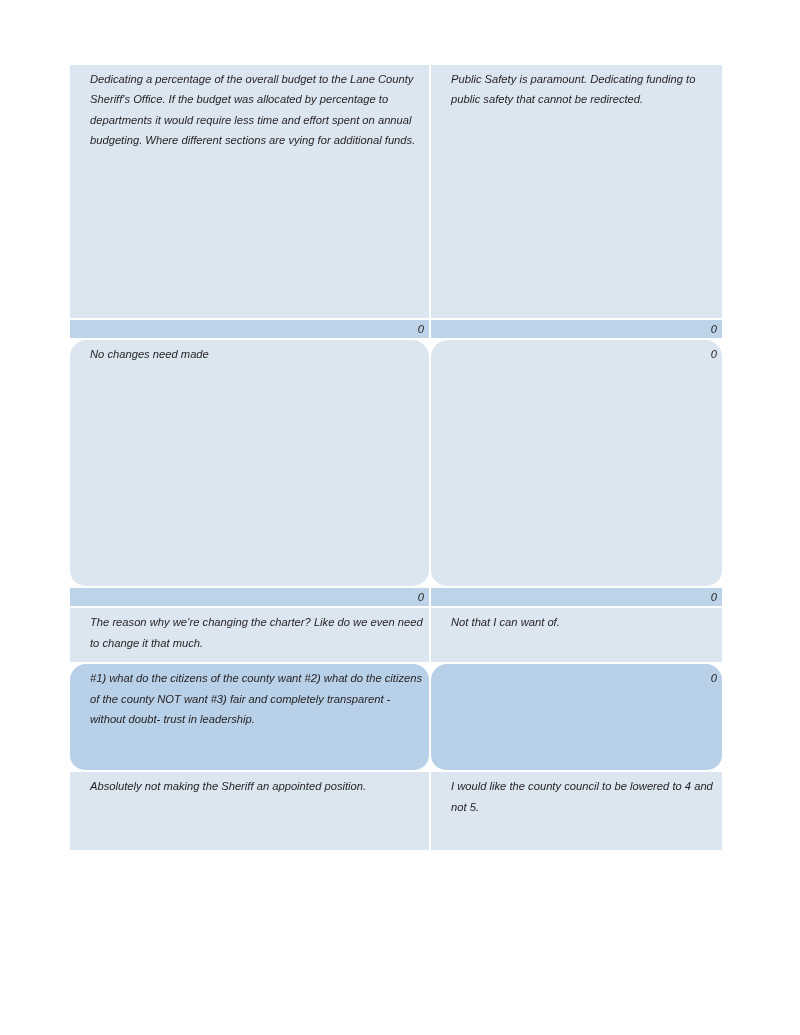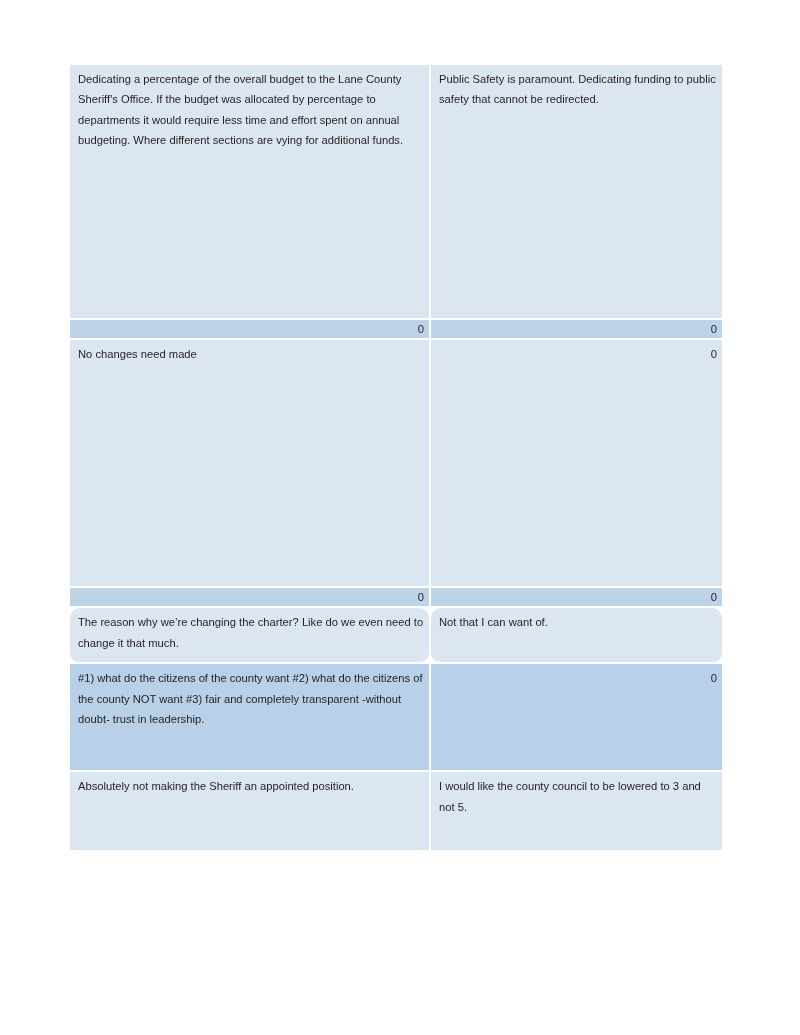--- a/index.html
+++ b/index.html
@@ -30,47 +30,48 @@
     table-layout: fixed;
   }
   table.grid col.c-left  { width: 359px; }
   table.grid col.c-right { width: 291px; }
 
   td {
     vertical-align: top;
     font-size: 11.2px;
     line-height: 1.82;
     color: #231f20;
-    padding: 4px 5px 4px 8px;
+    padding: 4px 5px 4px 20px;
     background: #dce6f1;
     border-bottom: 2px solid #ffffff;
     word-wrap: break-word;
     overflow: hidden;
+    font-style: italic;
   }
 
   
   td.cell-light { background: #dce6f1; }
   
   td.cell-num {
     background: #bdd3e8;
     text-align: right;
     padding-top: 1px;
     padding-bottom: 1px;
     line-height: 1.45;
     height: 14px;
   }
   
   td.cell-med { background: #b8d0e8; }
 
   td.num-right { text-align: right; }
 
   .h-245 { height: 245px; }
-  .h-238 { height: 238px; }
-  .h-46  { height: 46px; border-radius: 10px; }
-  .h-98  { height: 98px; }
+  .h-238 { height: 238px; border-radius: 17px; }
+  .h-46  { height: 46px; }
+  .h-98  { height: 98px; border-radius: 16px; }
   .h-70  { height: 70px; margin-top: 7px; }
 </style>
 </head>
 <body>
 
 <div id="sheet">
   <table class="grid">
     <colgroup>
       <col class="c-left">
       <col class="c-right">
@@ -102,18 +103,18 @@
         <td class="cell-light h-46">Not that I can want of.</td>
       </tr>
 
       <tr>
         <td class="cell-med h-98">#1) what do the citizens of the county want  #2) what do the citizens of the county NOT want  #3) fair and completely transparent -without doubt- trust in leadership.</td>
         <td class="cell-med h-98 num-right">0</td>
       </tr>
 
       <tr>
         <td class="cell-light h-70">Absolutely not making the Sheriff an appointed position.</td>
-        <td class="cell-light h-70">I would like the county council to be lowered to 3 and not 5.</td>
+        <td class="cell-light h-70">I would like the county council to be lowered to 4 and not 5.</td>
       </tr>
 
     </tbody>
   </table>
 </div>
 
 </body></html>

